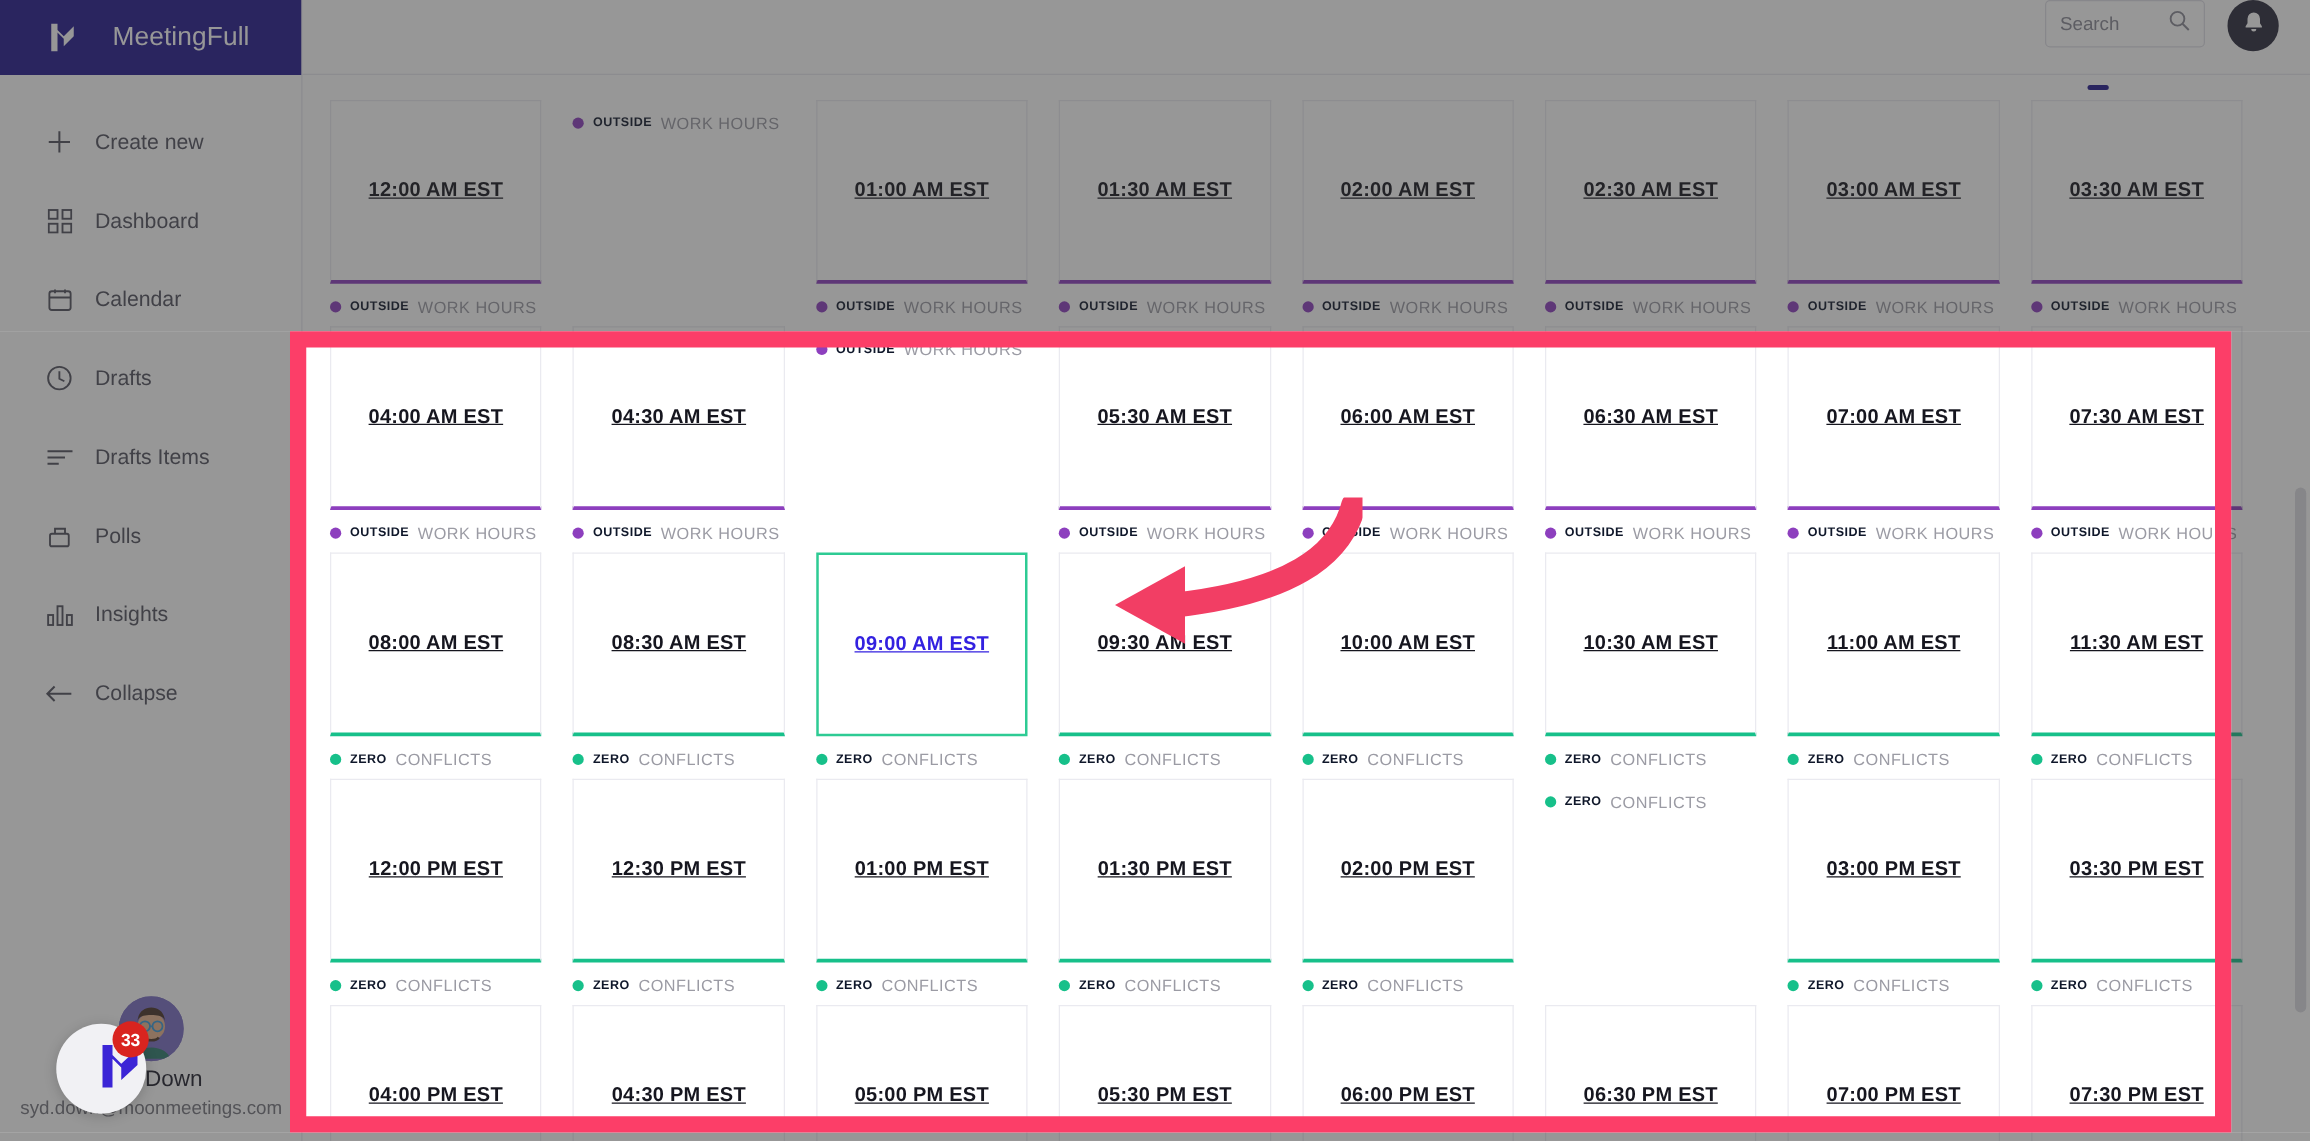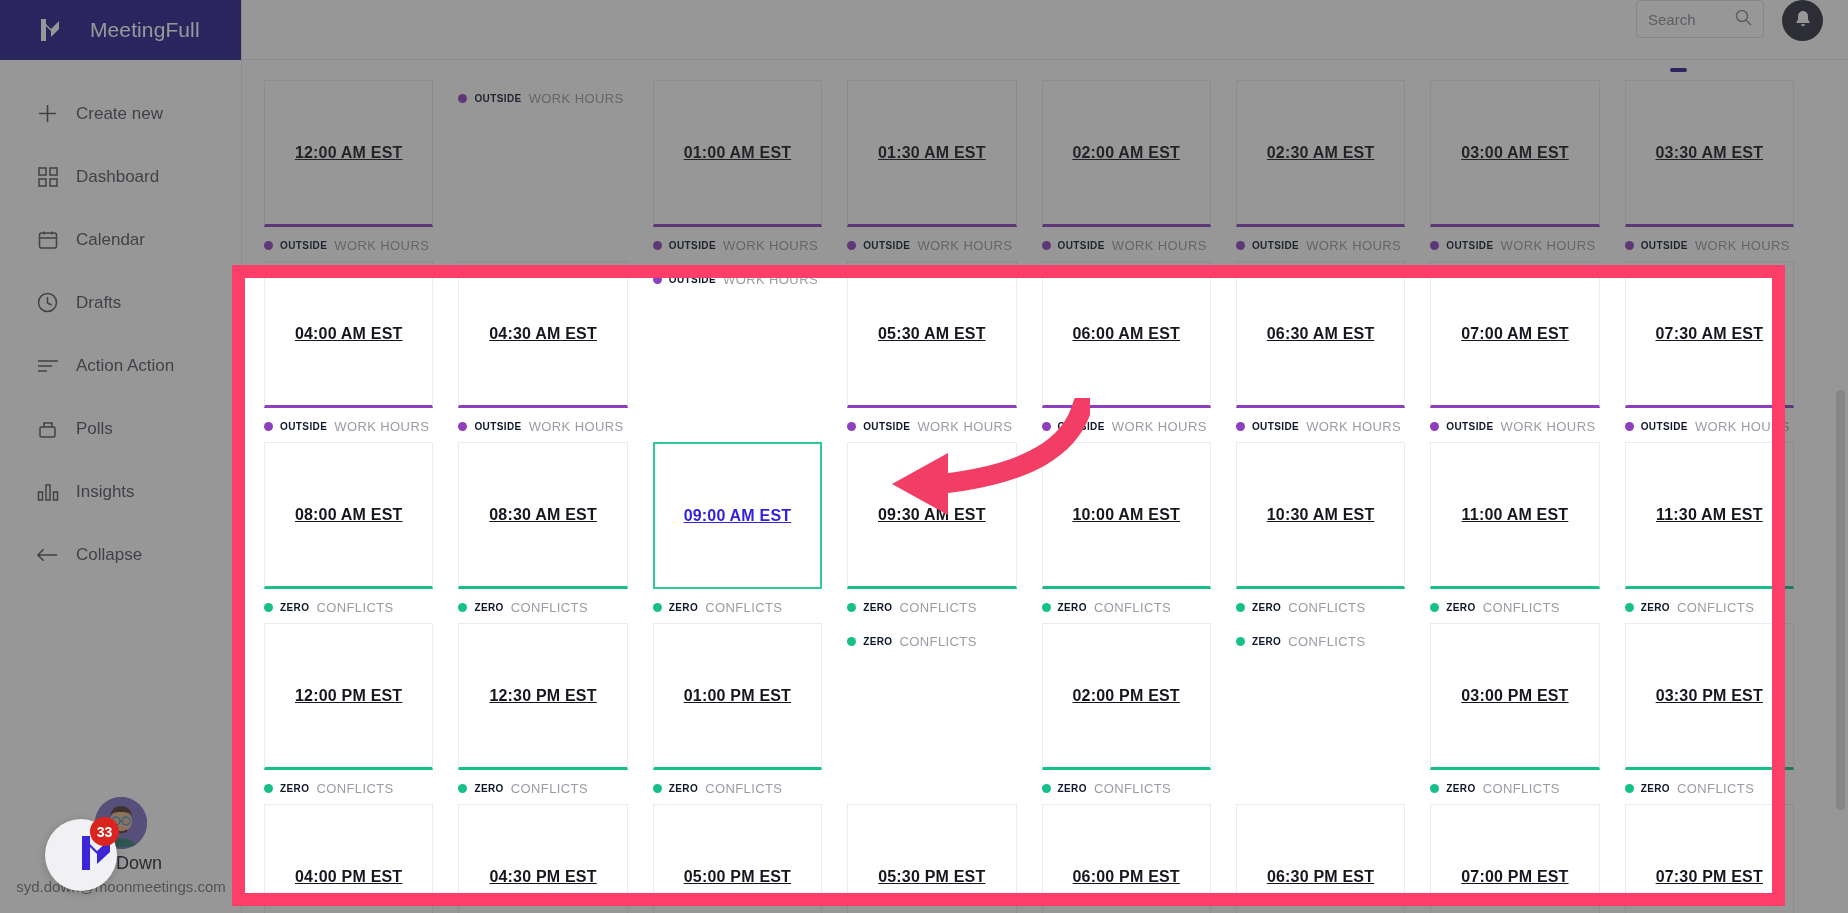--- a/index.html
+++ b/index.html
@@ -206,21 +206,21 @@
         </span>
         <span>Drafts</span>
       </div>
 
       <div class="sb-item">
         <span class="ico">
           <svg width="22" height="16" viewBox="0 0 22 16" stroke="#52525f" stroke-width="1.7" fill="none">
             <path d="M1 3h20M1 8h14M1 13h9"></path>
           </svg>
         </span>
-        <span>Action Action</span>
+        <span>Drafts Items</span>
       </div>
 
       <div class="sb-item">
         <span class="ico">
           <svg width="20" height="20" viewBox="0 0 20 20" fill="none" stroke="#52525f" stroke-width="1.5">
             <rect x="2" y="8" width="15" height="10" rx="1.5"></rect>
               <path d="M6 8V4h8v4"></path>
           </svg>
         </span>
         <span>Polls</span>
@@ -546,20 +546,23 @@
           <div class="card">
             <span class="t">01:00 PM EST</span>
           </div>
           <div class="status">
             <span class="dot"></span>
             <span class="s1">ZERO</span>
             <span class="s2">CONFLICTS</span>
           </div>
         </div>
         <div class="slot zero">
+          <div class="card">
+            <span class="t">01:30 PM EST</span>
+          </div>
           <div class="status">
             <span class="dot"></span>
             <span class="s1">ZERO</span>
             <span class="s2">CONFLICTS</span>
           </div>
         </div>
         <div class="slot zero">
           <div class="card">
             <span class="t">02:00 PM EST</span>
           </div>

